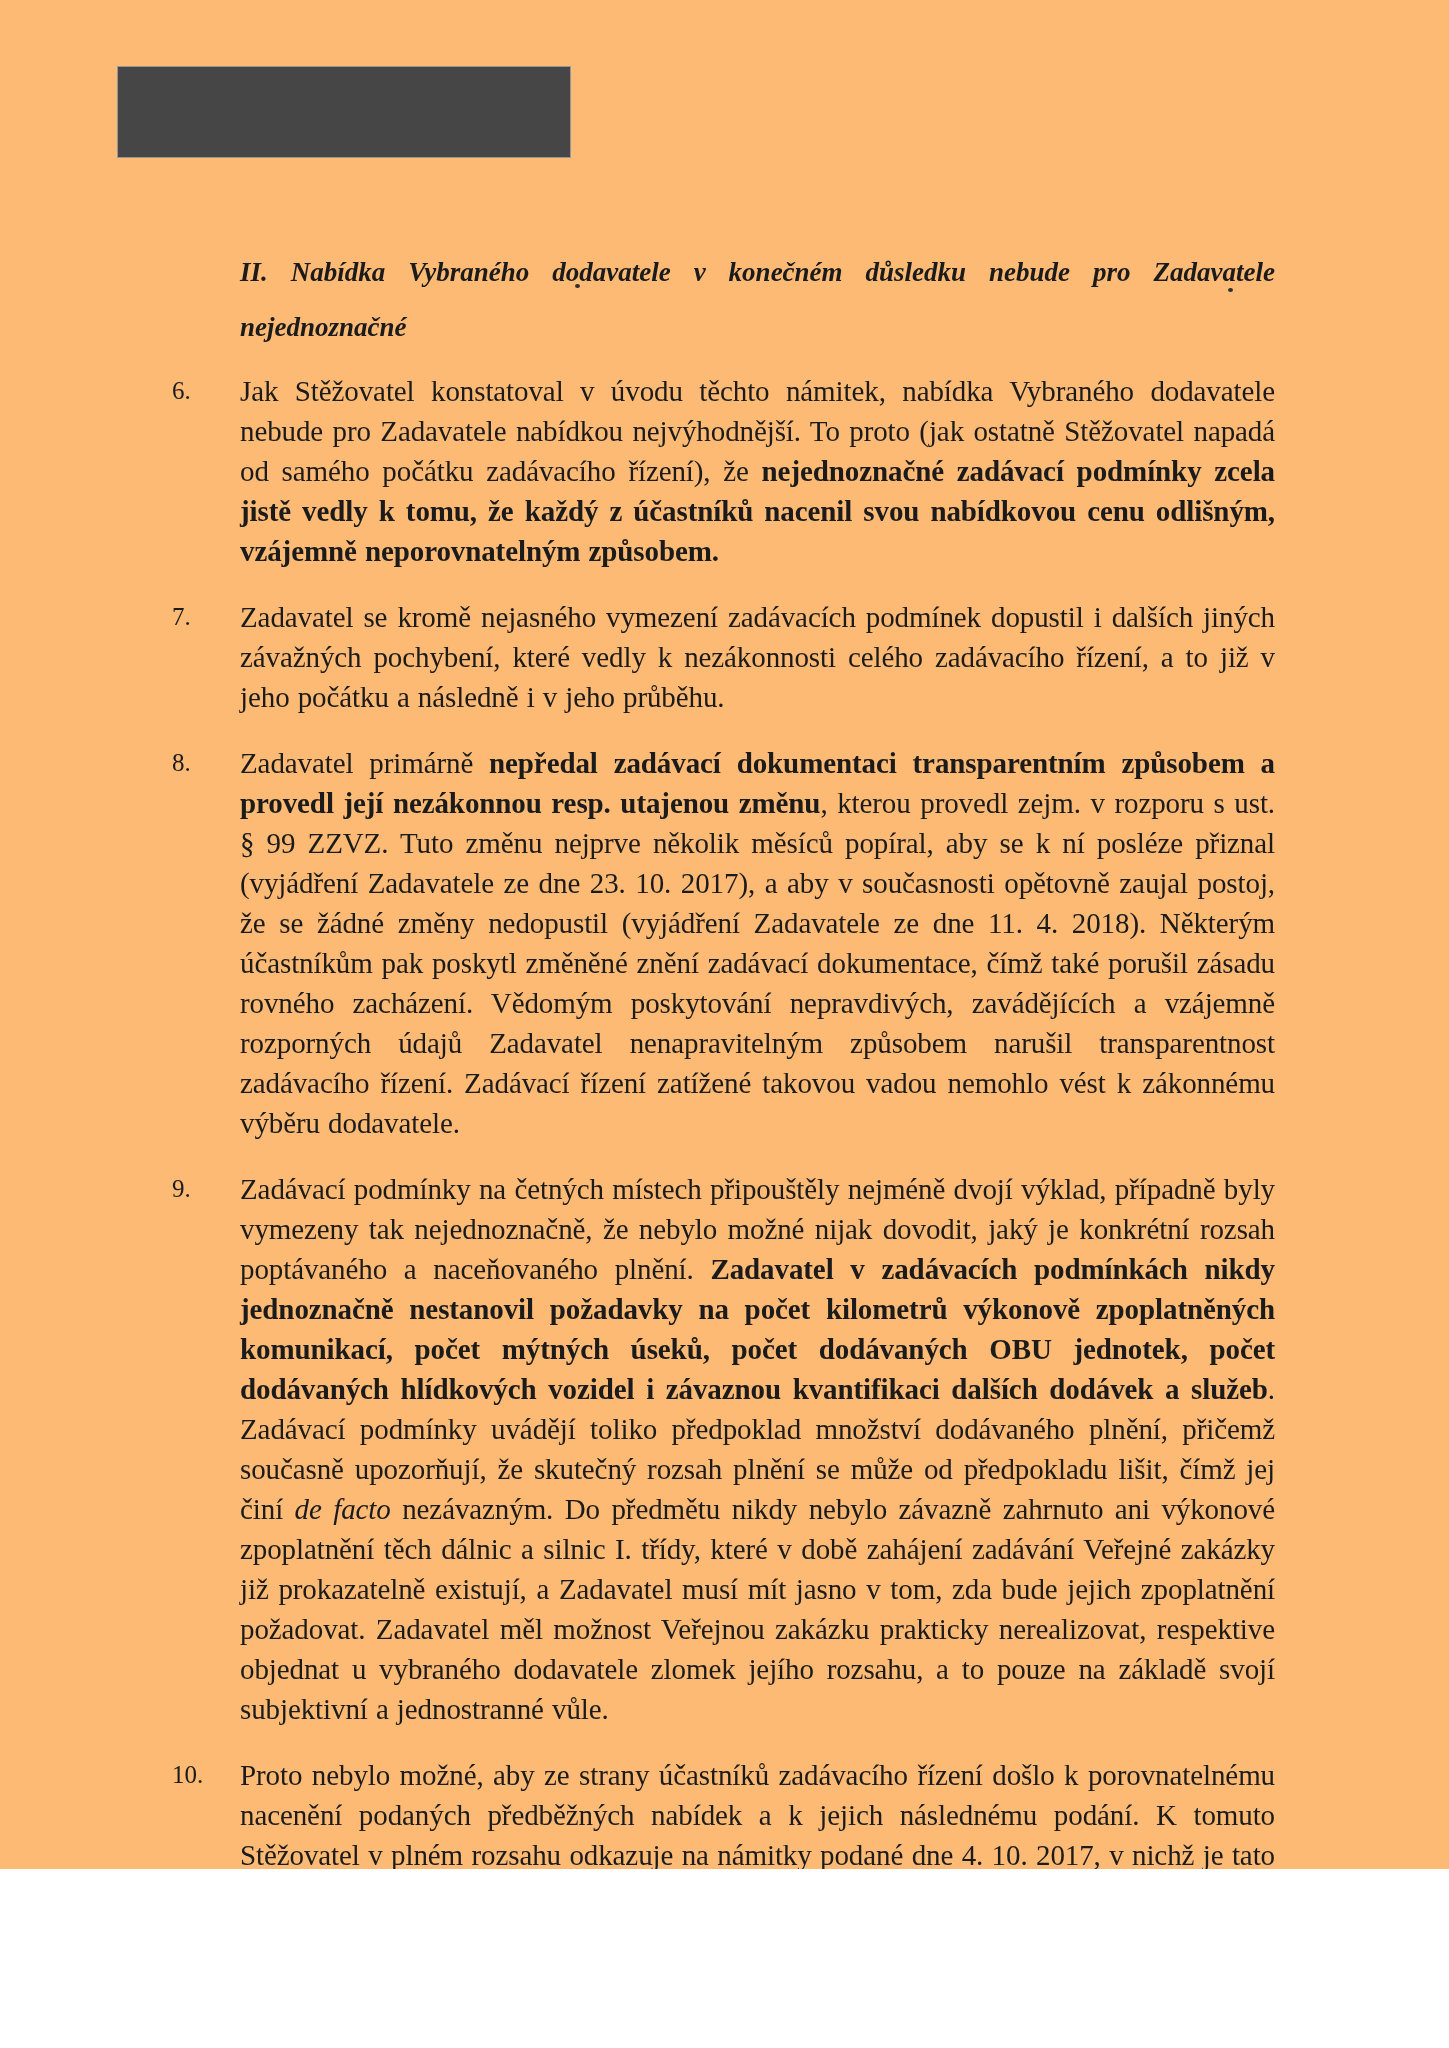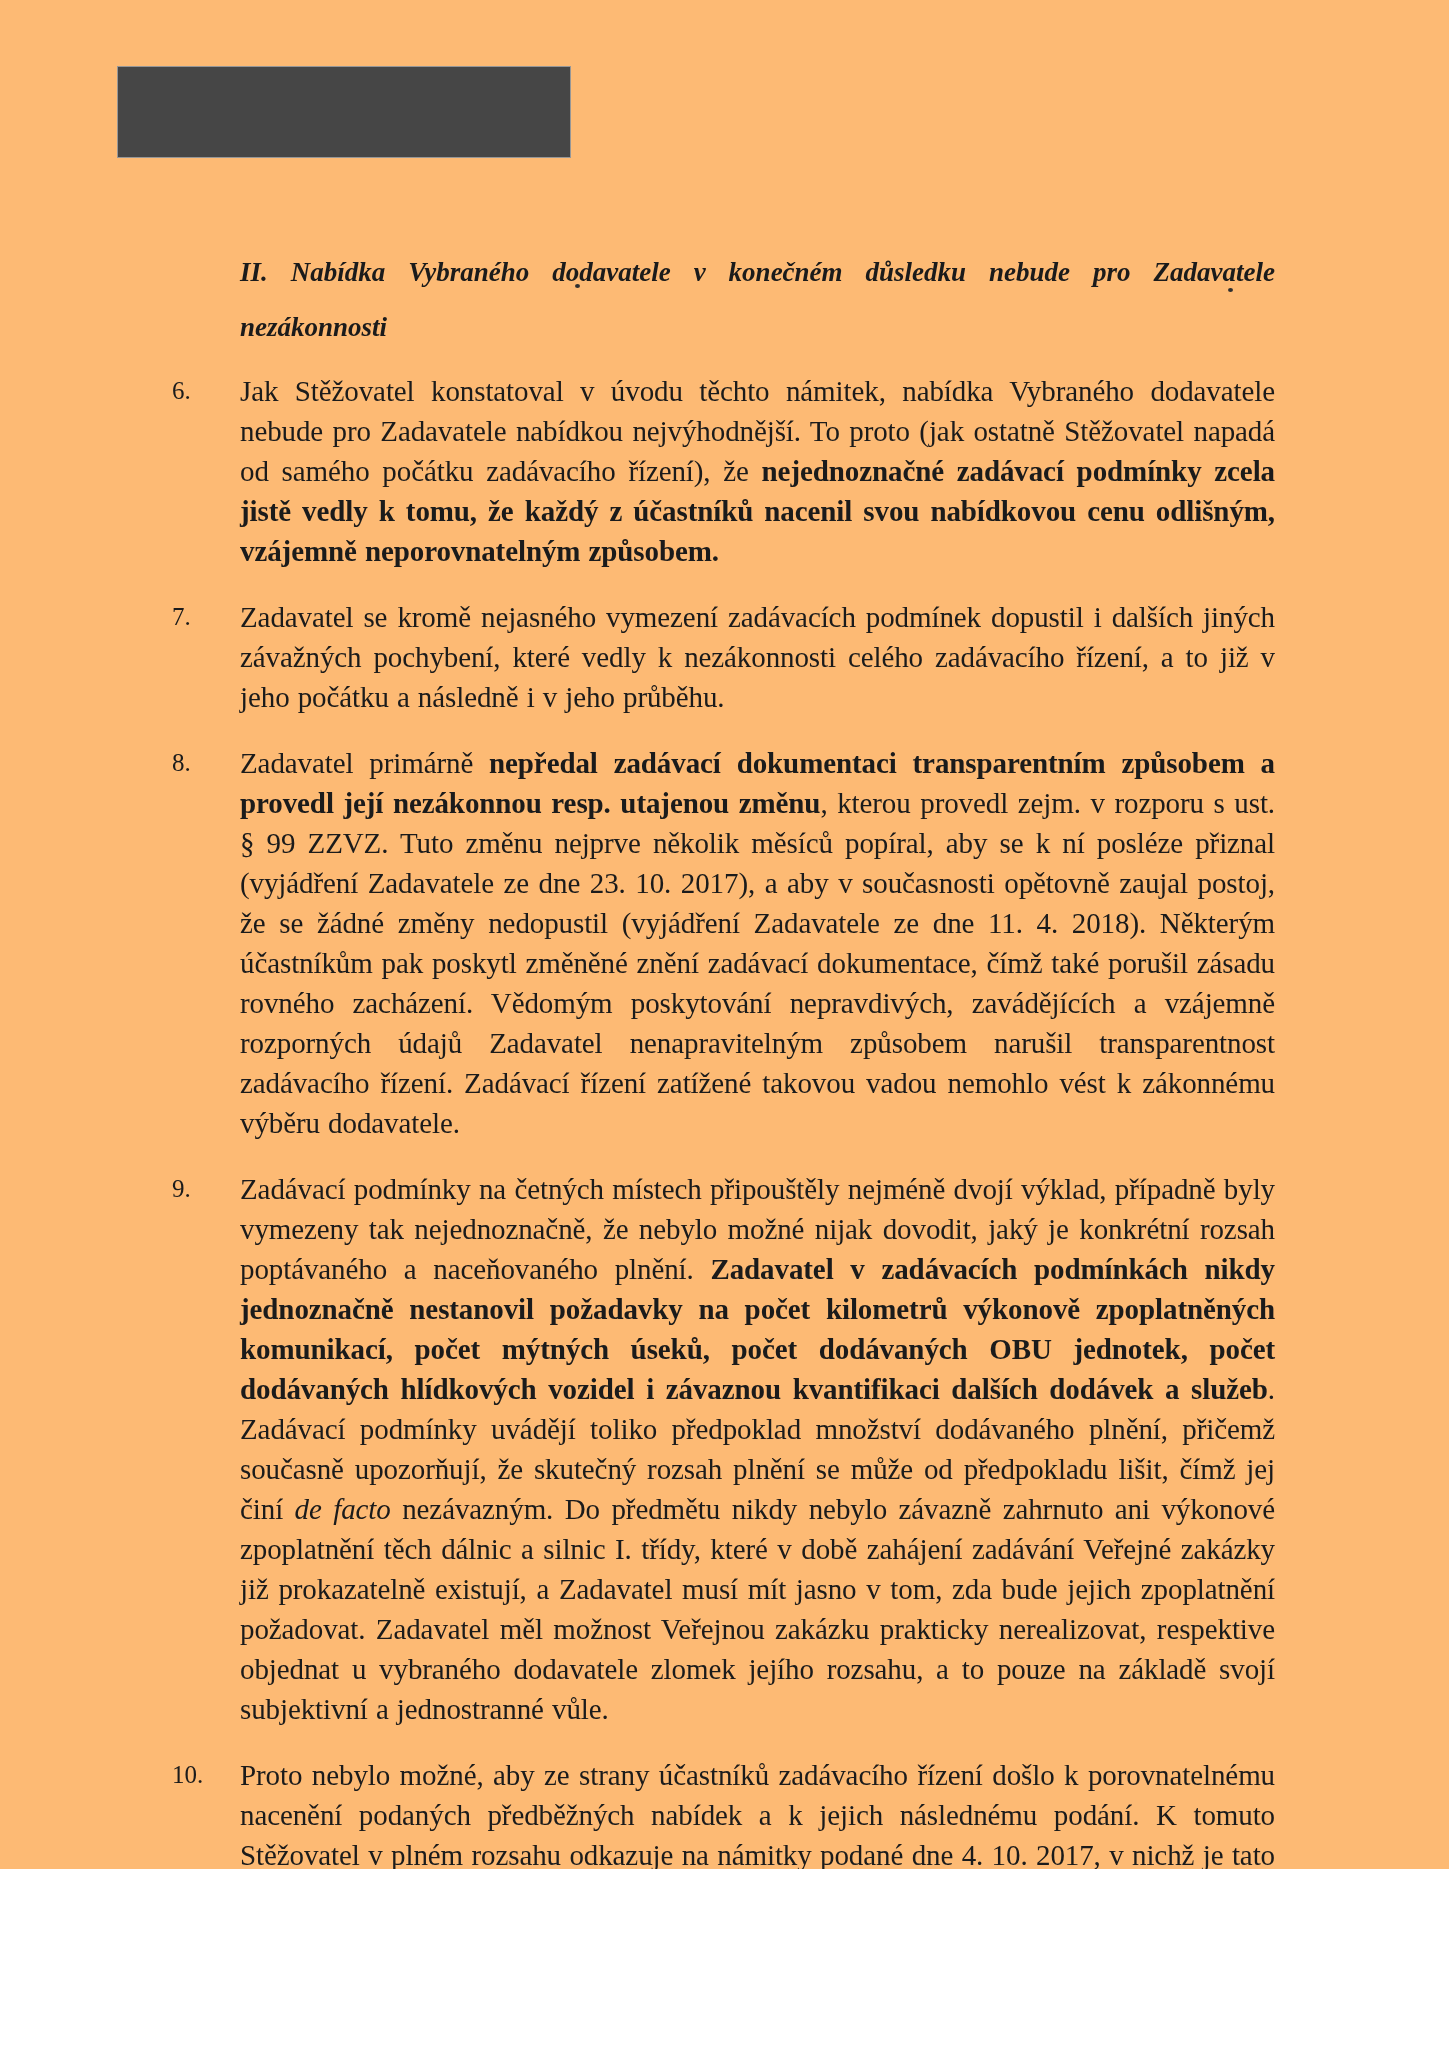--- a/index.html
+++ b/index.html
@@ -78,21 +78,21 @@
 </head>
 <body>
 
 <div class="page">
 
   <div class="redaction-top"></div>
 
   <div class="content">
     <div class="heading">
       <div class="hl1">II. Nabídka Vybraného dodavatele v konečném důsledku nebude pro Zadavatele</div>
-      <div class="hl2">nezákonnosti</div>
+      <div class="hl2">nejednoznačné</div>
     </div>
     <div>
         <div class="para">
           <div class="num">6.</div>
           <div class="text"><span>Jak Stěžovatel konstatoval v úvodu těchto námitek, nabídka Vybraného dodavatele nebude pro Zadavatele nabídkou nejvýhodnější. To proto (jak ostatně Stěžovatel napadá od samého počátku zadávacího řízení), že </span><span class="b">nejednoznačné zadávací podmínky zcela jistě vedly k tomu, že každý z účastníků nacenil svou nabídkovou cenu odlišným, vzájemně neporovnatelným způsobem.</span></div>
         </div>
         <div class="para">
           <div class="num">7.</div>
           <div class="text"><span>Zadavatel se kromě nejasného vymezení zadávacích podmínek dopustil i dalších jiných závažných pochybení, které vedly k nezákonnosti celého zadávacího řízení, a to již v jeho počátku a následně i v jeho průběhu.</span></div>
         </div>

